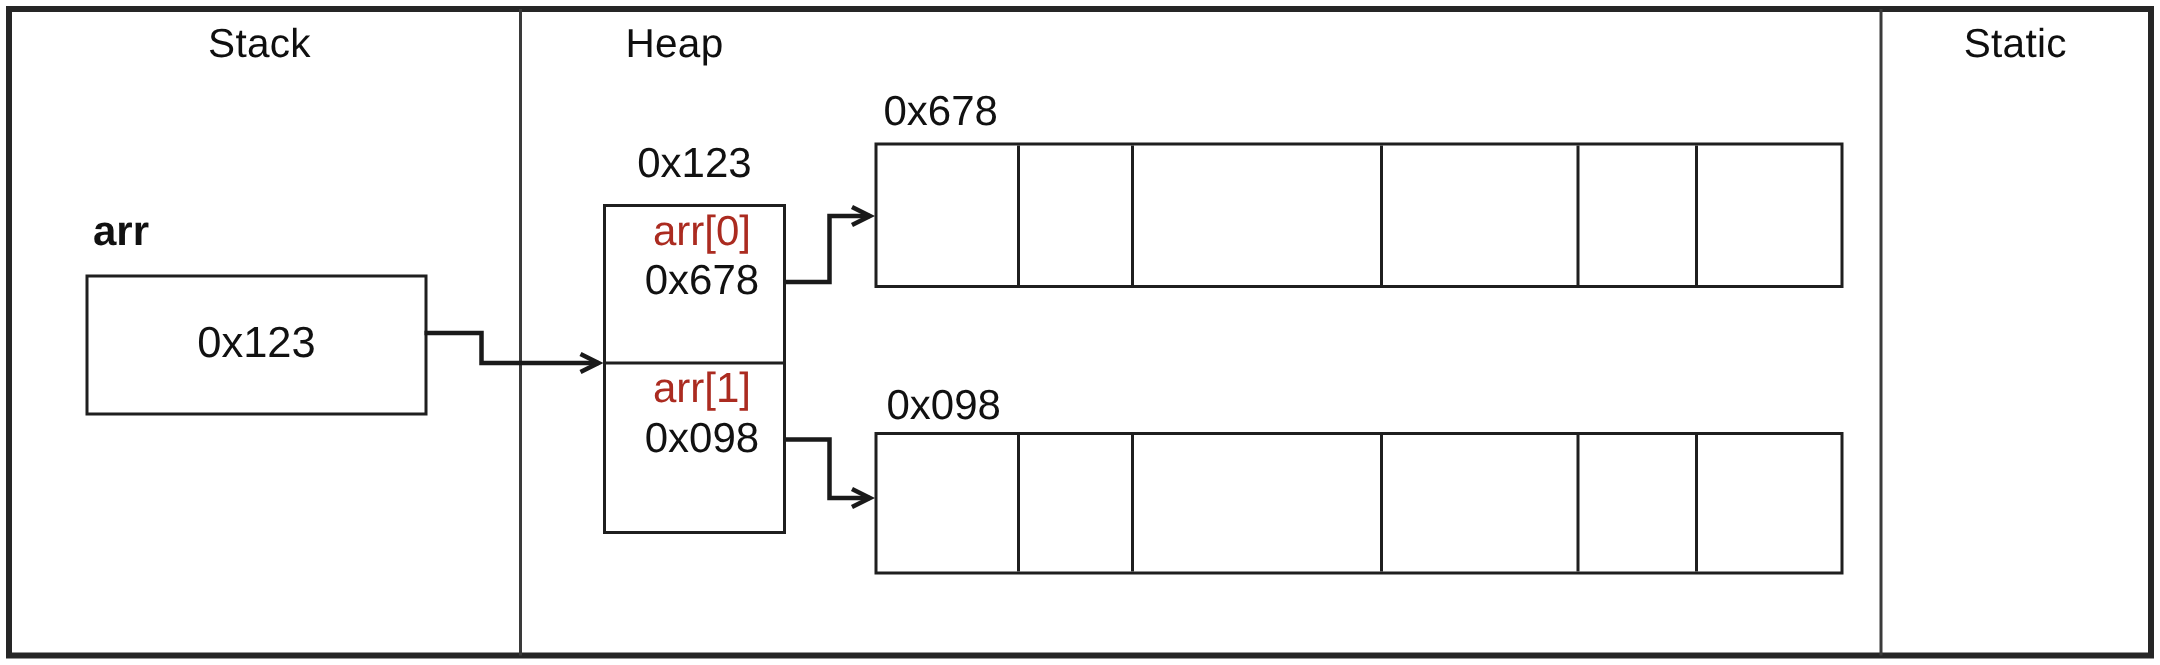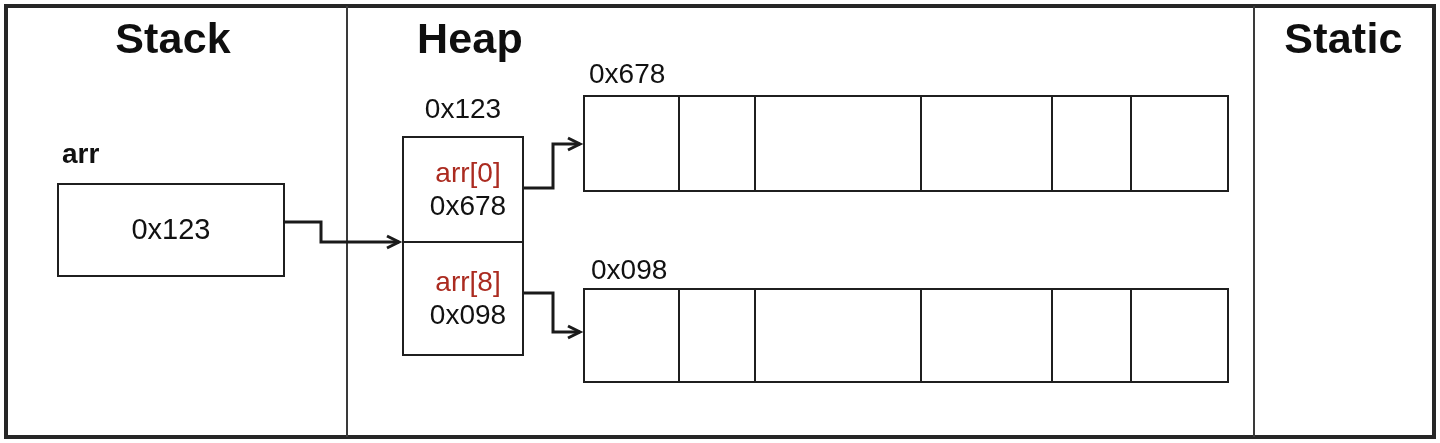--- a/index.html
+++ b/index.html
@@ -29,22 +29,22 @@
     top: 6px;
     width: 2px;
     height: 431px;
     background: #3a3a3a;
   }
   #divider-stack-heap { left: 346px; }
   #divider-heap-static { left: 1253px; }
 
   
   .section-title {
-    font-size: 43px;
-    font-weight: 700;
+    font-size: 27px;
+    font-weight: 400;
     color: #0f0f0f;
     letter-spacing: 0.2px;
     white-space: nowrap;
   }
   #stack-title { left: 0; top: 14px; width: 346px; text-align: center; }
   #heap-title  { left: 417px; top: 14px; }
   #static-title{ left: 1253px; top: 14px; width: 181px; text-align: center; }
 
   
   .mem-label {
@@ -69,21 +69,21 @@
   #pointer-box-label { left: 402px; top: 94px; width: 122px; text-align: center; }
   #pointer-box {
     left: 402px; top: 136px;
     width: 122px; height: 220px;
     border: 2.5px solid #1f1f1f;
     box-sizing: border-box;
     display: flex; flex-direction: column;
   }
   .pointer-slot {
     display: flex; flex-direction: column;
-    align-items: center; justify-content: center;
+    align-items: center; 
     gap: 1px;
     padding-left: 10px;
   }
   #pointer-slot-0 { height: 105px; border-bottom: 2.5px solid #1f1f1f; box-sizing: border-box; }
   #pointer-slot-1 { flex: 1; }
   .slot-line { font-size: 28px; line-height: 32px; }
   .slot-index { color: #ab2b20; }
 
   
   .array-label { white-space: nowrap; }
@@ -139,21 +139,21 @@
     <span class="mem-label" id="stack-arr-value">0x123</span>
   </div>
 
   <div class="abs mem-label" id="pointer-box-label">0x123</div>
   <div class="abs" id="pointer-box">
     <div class="pointer-slot" id="pointer-slot-0">
       <span class="slot-line slot-index">arr[0]</span>
       <span class="slot-line">0x678</span>
     </div>
     <div class="pointer-slot" id="pointer-slot-1">
-      <span class="slot-line slot-index">arr[8]</span>
+      <span class="slot-line slot-index">arr[1]</span>
       <span class="slot-line">0x098</span>
     </div>
   </div>
 
   <div class="abs mem-label array-label" id="array-0-label">0x678</div>
   <div class="abs element-array" id="array-0">
     <div class="array-cell cw-0"></div>
     <div class="array-cell cw-1"></div>
     <div class="array-cell cw-2"></div>
     <div class="array-cell cw-3"></div>

